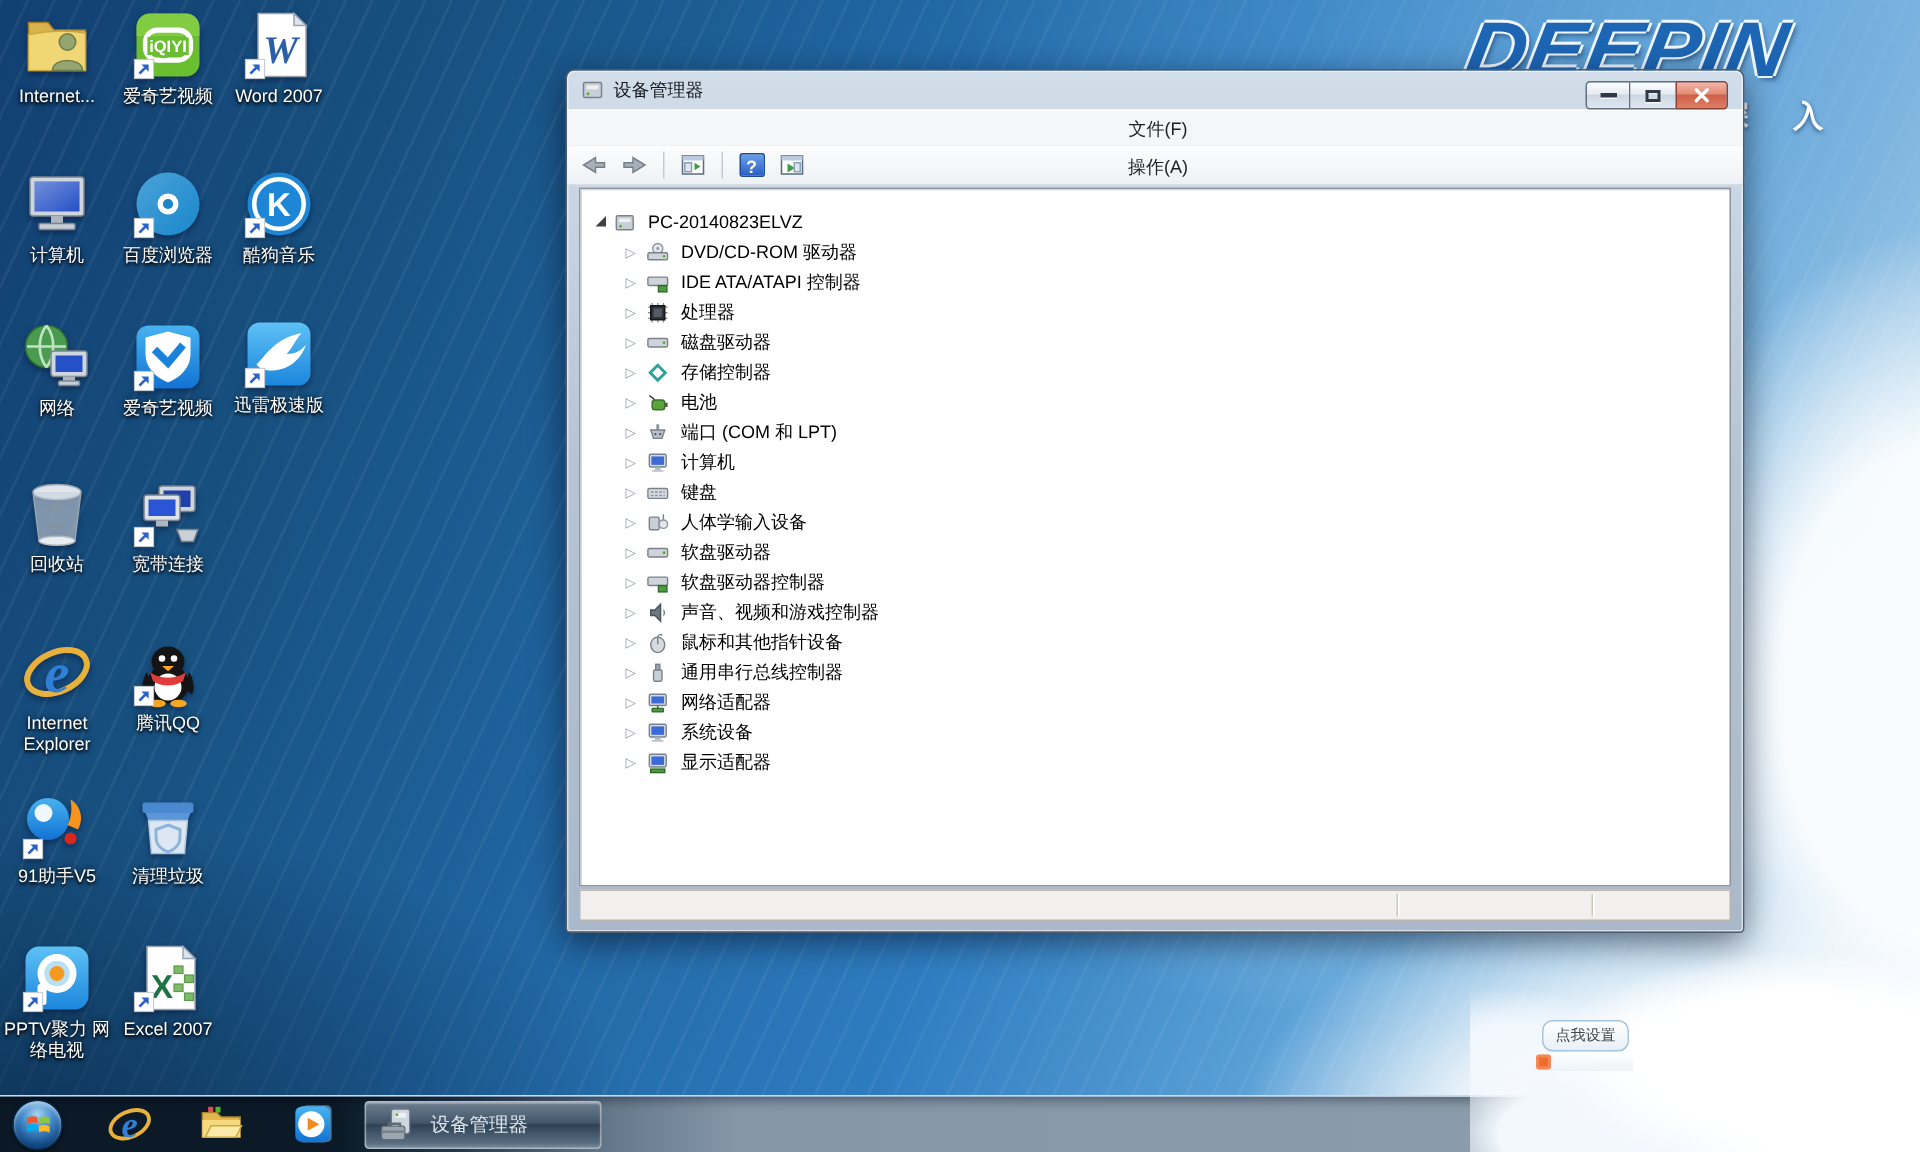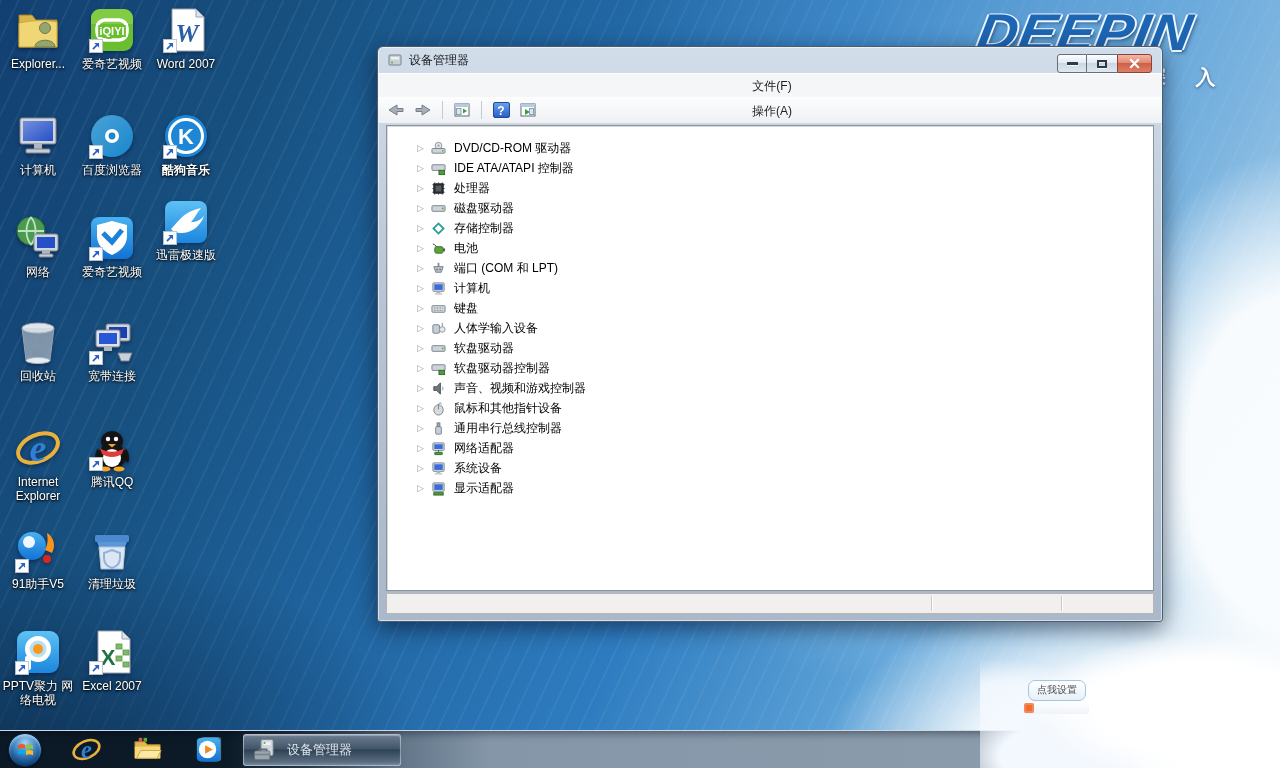--- a/index.html
+++ b/index.html
@@ -367,21 +367,21 @@
   <div class="brand">DEEPIN</div>
   <div class="brand-sub">深 入</div>
 
   <div id="desktop-icons">
       <div class="dicon" style="left: 2px; top: 6px;">
         <div class="art">
           <svg width="48" height="48" class="main">
             <use href="#d-user-folder"></use>
           </svg>
         </div>
-        <div class="dlabel">Explorer...</div>
+        <div class="dlabel">Internet...</div>
       </div>
       <div class="dicon" style="left: 76px; top: 6px;">
         <div class="art">
           <svg width="48" height="48" class="main">
             <use href="#d-iqiyi"></use>
           </svg>
           <svg width="14" height="14" class="sc">
             <use href="#d-shortcut"></use>
           </svg>
         </div>
@@ -410,21 +410,21 @@
         <div class="art">
           <svg width="48" height="48" class="main">
             <use href="#d-baidu"></use>
           </svg>
           <svg width="14" height="14" class="sc">
             <use href="#d-shortcut"></use>
           </svg>
         </div>
         <div class="dlabel">百度浏览器</div>
       </div>
-      <div class="dicon" style="left: 150px; top: 112px; font-weight: bold;">
+      <div class="dicon" style="left: 150px; top: 112px;">
         <div class="art">
           <svg width="48" height="48" class="main">
             <use href="#d-kugou"></use>
           </svg>
           <svg width="14" height="14" class="sc">
             <use href="#d-shortcut"></use>
           </svg>
         </div>
         <div class="dlabel">酷狗音乐</div>
       </div>
@@ -440,21 +440,21 @@
         <div class="art">
           <svg width="48" height="48" class="main">
             <use href="#d-pcmgr"></use>
           </svg>
           <svg width="14" height="14" class="sc">
             <use href="#d-shortcut"></use>
           </svg>
         </div>
         <div class="dlabel">爱奇艺视频</div>
       </div>
-      <div class="dicon" style="left: 150px; top: 198px; font-family: Liberation Mono, monospace;">
+      <div class="dicon" style="left: 150px; top: 212px;">
         <div class="art">
           <svg width="48" height="48" class="main">
             <use href="#d-thunder"></use>
           </svg>
           <svg width="14" height="14" class="sc">
             <use href="#d-shortcut"></use>
           </svg>
         </div>
         <div class="dlabel">迅雷极速版</div>
       </div>
@@ -590,20 +590,27 @@
         </div>
       <div class="tbtn">
           <svg width="16" height="16">
             <use href="#u-action"></use>
           </svg>
         </div>
     </div>
 
     <div class="client">
       <div class="tree" id="tree">
+        <div class="trow">
+          <span class="exp-open"></span>
+          <svg class="di">
+              <use href="#t-machine"></use>
+            </svg>
+          <span class="tlabel">PC-20140823ELVZ</span>
+        </div>
       <div class="trow child">
             <span class="exp-closed">▷</span>
             <svg width="15" height="15" class="di">
               <use href="#t-dvd"></use>
             </svg>
             <span class="tlabel">DVD/CD-ROM 驱动器</span>
           </div>
           <div class="trow child">
             <span class="exp-closed">▷</span>
             <svg width="15" height="15" class="di">

